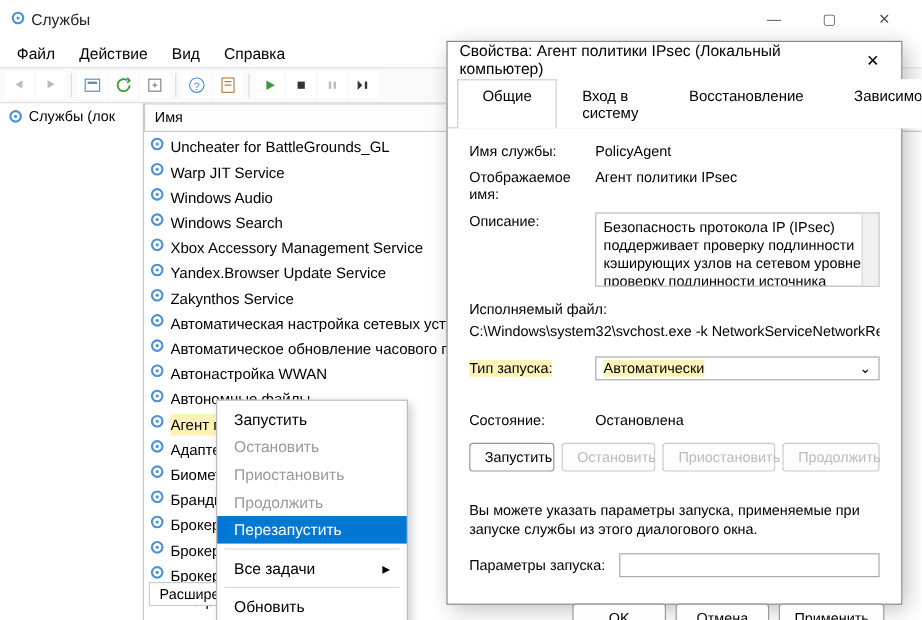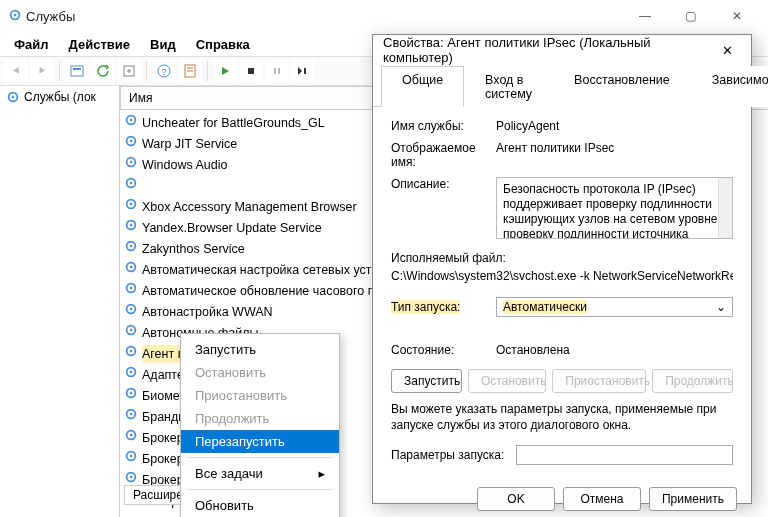--- a/index.html
+++ b/index.html
@@ -34,21 +34,21 @@
     color: #555;
   }
   .menubar {
     height: 24px;
     display: flex;
     align-items: center;
     padding: 0 6px;
     gap: 4px;
     font-size: 13px;
   }
-  .menubar .menu-item { padding: 2px 8px; font-weight: bold; }
+  .menubar .menu-item { padding: 2px 8px; }
   .toolbar {
     height: 30px;
     border-top: 1px solid #e0e0e0;
     border-bottom: 1px solid #e0e0e0;
     background: #fafafa;
     display: flex;
     align-items: center;
     padding: 0 4px;
     gap: 2px;
   }
@@ -359,27 +359,28 @@
               <circle cx="8" cy="8" r="5" fill="none" stroke="#4a90d6" stroke-width="2"></circle>
               <circle cx="8" cy="8" r="1.5" fill="#4a90d6"></circle>
             </svg></span>
           <span class="label">Windows Audio</span>
         </div>
         <div class="svc-row">
           <span><svg class="gear-icon" viewBox="0 0 16 16">
               <circle cx="8" cy="8" r="5" fill="none" stroke="#4a90d6" stroke-width="2"></circle>
               <circle cx="8" cy="8" r="1.5" fill="#4a90d6"></circle>
             </svg></span>
-        </div>
-        <div class="svc-row">
-          <span><svg class="gear-icon" viewBox="0 0 16 16">
-              <circle cx="8" cy="8" r="5" fill="none" stroke="#4a90d6" stroke-width="2"></circle>
-              <circle cx="8" cy="8" r="1.5" fill="#4a90d6"></circle>
-            </svg></span>
-          <span class="label">Xbox Accessory Management Browser</span>
+          <span class="label">Windows Search</span>
+        </div>
+        <div class="svc-row">
+          <span><svg class="gear-icon" viewBox="0 0 16 16">
+              <circle cx="8" cy="8" r="5" fill="none" stroke="#4a90d6" stroke-width="2"></circle>
+              <circle cx="8" cy="8" r="1.5" fill="#4a90d6"></circle>
+            </svg></span>
+          <span class="label">Xbox Accessory Management Service</span>
         </div>
         <div class="svc-row">
           <span><svg class="gear-icon" viewBox="0 0 16 16">
               <circle cx="8" cy="8" r="5" fill="none" stroke="#4a90d6" stroke-width="2"></circle>
               <circle cx="8" cy="8" r="1.5" fill="#4a90d6"></circle>
             </svg></span>
           <span class="label">Yandex.Browser Update Service</span>
         </div>
         <div class="svc-row">
           <span><svg class="gear-icon" viewBox="0 0 16 16">
@@ -534,21 +535,21 @@
     <div class="fld-row">
       <div class="fld-label">Состояние:</div>
       <div class="fld-val">Остановлена</div>
     </div>
     <div class="btn-row" style="margin-top:4px">
       <div class="btn">Запустить</div>
       <div class="btn disabled">Остановить</div>
       <div class="btn disabled">Приостановить</div>
       <div class="btn disabled">Продолжить</div>
     </div>
-    <div style="margin-top:0;line-height:1.35">Вы можете указать параметры запуска, применяемые при запуске службы из этого диалогового окна.</div>
+    <div style="margin-top:16px;line-height:1.35">Вы можете указать параметры запуска, применяемые при запуске службы из этого диалогового окна.</div>
     <div class="fld-row" style="align-items:center;margin-top:4px">
       <div style="width:115px;flex:0 0 115px">Параметры запуска:</div>
       <input class="param-input" style="">
     </div>
   </div>
   <div class="dlg-footer">
     <div class="btn" style="min-width:78px">OK</div>
     <div class="btn" style="min-width:78px">Отмена</div>
     <div class="btn" style="min-width:78px">Применить</div>
   </div>

